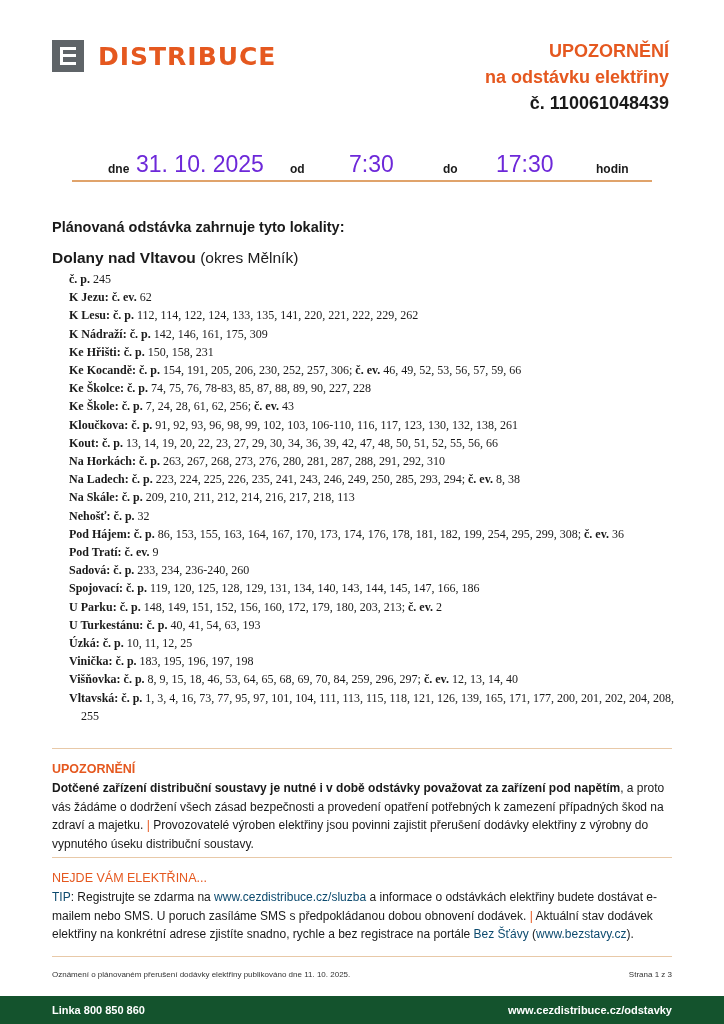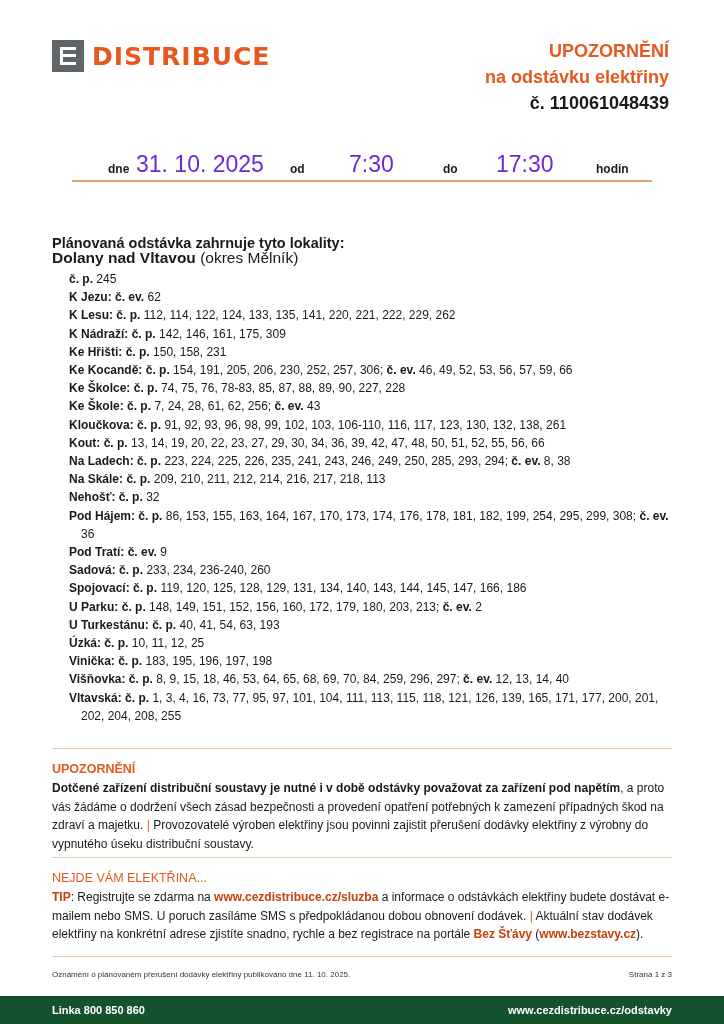--- a/index.html
+++ b/index.html
@@ -7,51 +7,51 @@
     width: 724px; height: 1024px; position: relative; overflow: hidden;
     font-family: "Liberation Sans", sans-serif; color: #1a1a1a;
   }
   .abs { position: absolute; }
 
   
   .logo { left: 52px; top: 40px; height: 32px; display: flex; align-items: center; }
   .logo-mark { width: 32px; height: 32px; background: #5f6468; position: relative; }
   .logo-mark .e-outer { position: absolute; left: 8px; top: 7px; width: 16px; height: 18px; border: 3px solid #fff; border-right: none; box-sizing: border-box; }
   .logo-mark .e-mid { position: absolute; left: 8px; top: 14px; width: 16px; height: 3px; background: #fff; }
-  .logo-text { margin-left: 8px; font-size: 25px; font-weight: bold; letter-spacing: 1px; color: #e5581f; font-family: "DejaVu Sans", sans-serif; }
+  .logo-text { margin-left: 14px; font-size: 25px; font-weight: bold; letter-spacing: 1px; color: #e5581f; font-family: "DejaVu Sans", sans-serif; }
 
   .notice-head { right: 55px; top: 38px; text-align: right; }
   .notice-head .l1 { font-size: 18px; font-weight: bold; color: #e5581f; line-height: 26px; }
   .notice-head .l2 { font-size: 18px; font-weight: bold; color: #e5581f; line-height: 26px; }
   .notice-head .l3 { font-size: 18px; font-weight: bold; color: #1a1a1a; line-height: 26px; }
 
   
   .daterow { left: 72px; top: 146px; width: 580px; height: 34px; border-bottom: 2px solid #e0a36b; }
   .daterow span { position: absolute; bottom: 4px; }
   .small-lbl { font-size: 12px; font-weight: bold; color: #1a1a1a; }
   .big-val { font-size: 23px; font-weight: normal; color: #6d28d9; bottom: 2px !important; }
 
   
-  .sec-title { left: 52px; top: 235px; font-size: 14.5px; font-weight: bold; }
+  .sec-title { left: 52px; top: 219px; font-size: 14.5px; font-weight: bold; }
   .town { left: 52px; top: 249px; font-size: 15.5px; }
   .town b { font-weight: bold; }
-  .streets { left: 69px; top: 270px; width: 610px; font-size: 12px; line-height: 18.2px; }
+  .streets { left: 69px; top: 270px; width: 610px; font-size: 12px; line-height: 18.2px; font-family: Liberation Serif, serif; }
   .street { padding-left: 12px; text-indent: -12px; }
   .street b { font-weight: bold; }
 
   .divider { left: 52px; width: 620px; height: 1px; background: #e8c9a8; }
 
   .warn-title { left: 52px; top: 762px; font-size: 12.5px; font-weight: bold; color: #e5581f; }
   .warn-body { left: 52px; top: 779px; width: 622px; font-size: 12px; line-height: 18.5px; }
   .warn-body b { font-weight: bold; }
   .bar { color: #e5581f; }
 
   .tip-title { left: 52px; top: 871px; font-size: 12.5px; font-weight: normal; color: #e5581f; }
   .tip-body { left: 52px; top: 888px; width: 625px; font-size: 12px; line-height: 18.5px; }
-  .or { color: #c2410c; font-weight: bold; }
+  .or { color: #0c4a6e; font-weight: normal; }
 
   .pub { left: 52px; top: 970px; font-size: 8px; color: #333; }
   .pagenum { right: 52px; top: 970px; font-size: 8px; color: #333; }
 
   .footer { left: 0; top: 996px; width: 724px; height: 28px; background: #14532d; color: #fff; font-size: 11px; font-weight: bold; }
   .footer .fl { position: absolute; left: 52px; top: 8px; }
   .footer .fr { position: absolute; right: 52px; top: 8px; }
 </style>
 </head>
 <body>
@@ -89,20 +89,21 @@
     <div class="street"><b>č. p.</b> <span>245</span></div>
     <div class="street"><b>K Jezu:</b> <b>č. ev.</b> <span>62</span></div>
     <div class="street"><b>K Lesu:</b> <b>č. p.</b> <span>112, 114, 122, 124, 133, 135, 141, 220, 221, 222, 229, 262</span></div>
     <div class="street"><b>K Nádraží:</b> <b>č. p.</b> <span>142, 146, 161, 175, 309</span></div>
     <div class="street"><b>Ke Hřišti:</b> <b>č. p.</b> <span>150, 158, 231</span></div>
     <div class="street"><b>Ke Kocandě:</b> <b>č. p.</b> <span>154, 191, 205, 206, 230, 252, 257, 306</span>; <b>č. ev.</b> <span>46, 49, 52, 53, 56, 57, 59, 66</span></div>
     <div class="street"><b>Ke Školce:</b> <b>č. p.</b> <span>74, 75, 76, 78-83, 85, 87, 88, 89, 90, 227, 228</span></div>
     <div class="street"><b>Ke Škole:</b> <b>č. p.</b> <span>7, 24, 28, 61, 62, 256</span>; <b>č. ev.</b> <span>43</span></div>
     <div class="street"><b>Kloučkova:</b> <b>č. p.</b> <span>91, 92, 93, 96, 98, 99, 102, 103, 106-110, 116, 117, 123, 130, 132, 138, 261</span></div>
     <div class="street"><b>Kout:</b> <b>č. p.</b> <span>13, 14, 19, 20, 22, 23, 27, 29, 30, 34, 36, 39, 42, 47, 48, 50, 51, 52, 55, 56, 66</span></div>
+    <div class="street"><b>Na Horkách:</b> <b>č. p.</b> <span>263, 267, 268, 273, 276, 280, 281, 287, 288, 291, 292, 310</span></div>
     <div class="street"><b>Na Ladech:</b> <b>č. p.</b> <span>223, 224, 225, 226, 235, 241, 243, 246, 249, 250, 285, 293, 294</span>; <b>č. ev.</b> <span>8, 38</span></div>
     <div class="street"><b>Na Skále:</b> <b>č. p.</b> <span>209, 210, 211, 212, 214, 216, 217, 218, 113</span></div>
     <div class="street"><b>Nehošť:</b> <b>č. p.</b> <span>32</span></div>
     <div class="street"><b>Pod Hájem:</b> <b>č. p.</b> <span>86, 153, 155, 163, 164, 167, 170, 173, 174, 176, 178, 181, 182, 199, 254, 295, 299, 308</span>; <b>č. ev.</b> <span>36</span></div>
     <div class="street"><b>Pod Tratí:</b> <b>č. ev.</b> <span>9</span></div>
     <div class="street"><b>Sadová:</b> <b>č. p.</b> <span>233, 234, 236-240, 260</span></div>
     <div class="street"><b>Spojovací:</b> <b>č. p.</b> <span>119, 120, 125, 128, 129, 131, 134, 140, 143, 144, 145, 147, 166, 186</span></div>
     <div class="street"><b>U Parku:</b> <b>č. p.</b> <span>148, 149, 151, 152, 156, 160, 172, 179, 180, 203, 213</span>; <b>č. ev.</b> <span>2</span></div>
     <div class="street"><b>U Turkestánu:</b> <b>č. p.</b> <span>40, 41, 54, 63, 193</span></div>
     <div class="street"><b>Úzká:</b> <b>č. p.</b> <span>10, 11, 12, 25</span></div>

